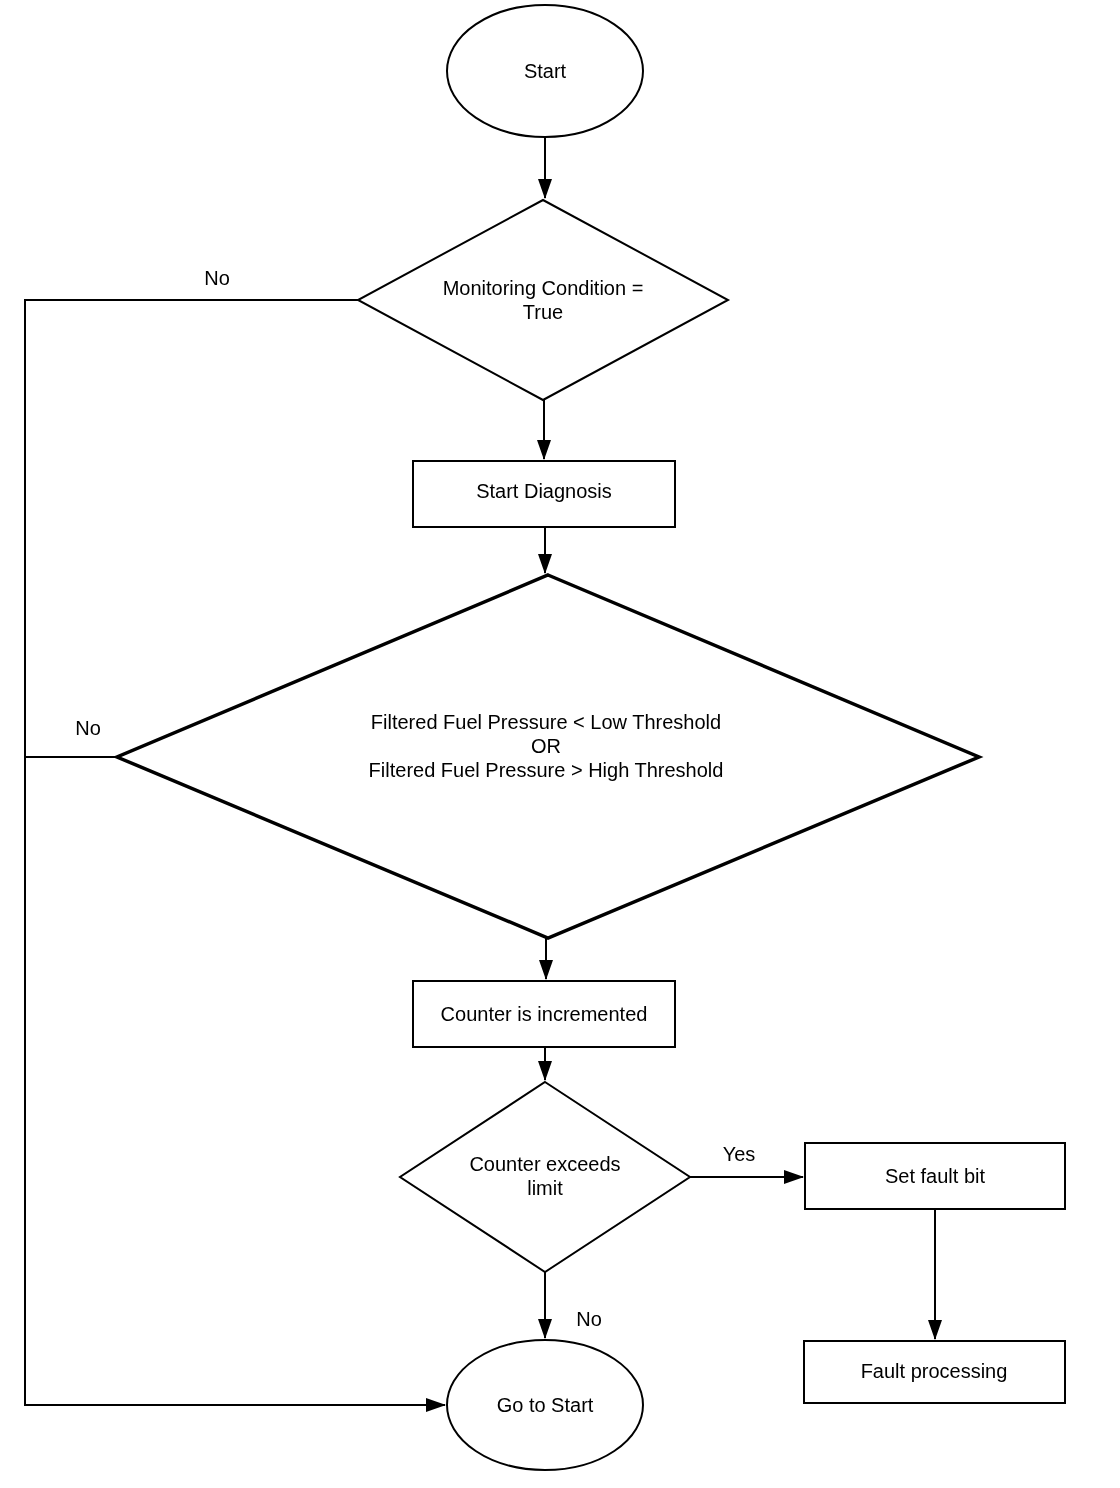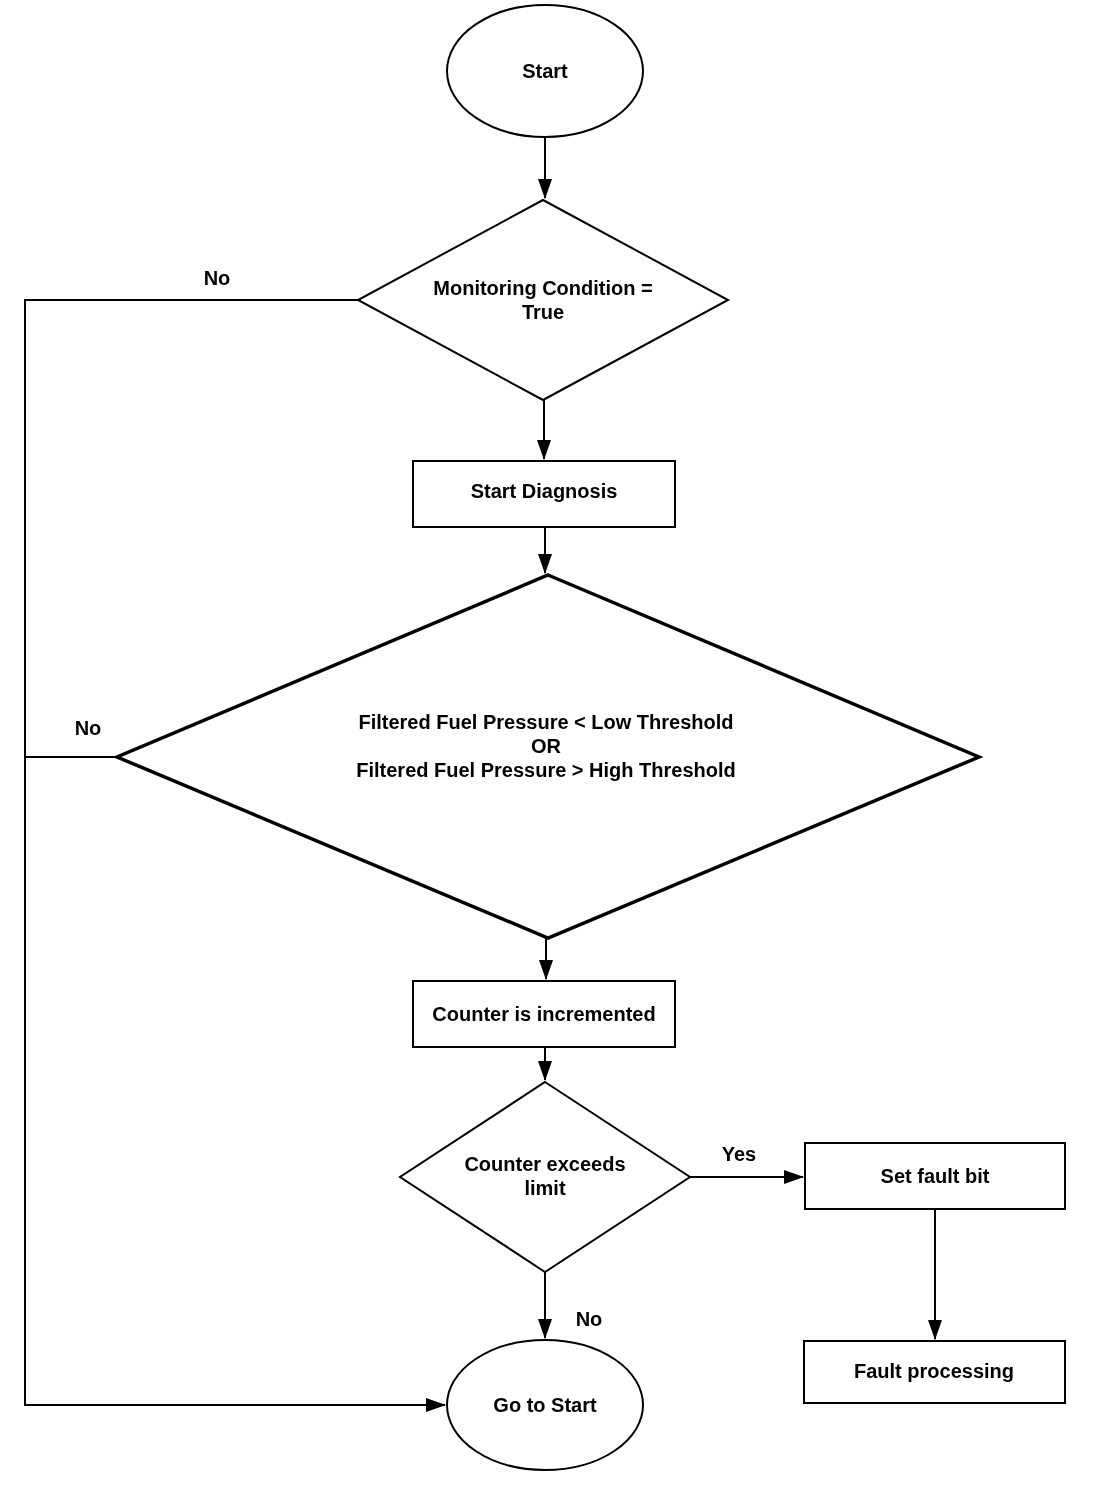--- a/index.html
+++ b/index.html
@@ -6,21 +6,20 @@
     margin: 0;
     padding: 0;
     background: #ffffff;
   }
   .canvas {
     width: 1120px;
     height: 1488px;
     position: relative;
     background: #ffffff;
     overflow: hidden;
-    font-weight: bold;
   }
   svg {
     display: block;
     font-family: "Liberation Sans", sans-serif;
   }
   .shape {
     fill: #ffffff;
     stroke: #000000;
     stroke-width: 2;
   }

